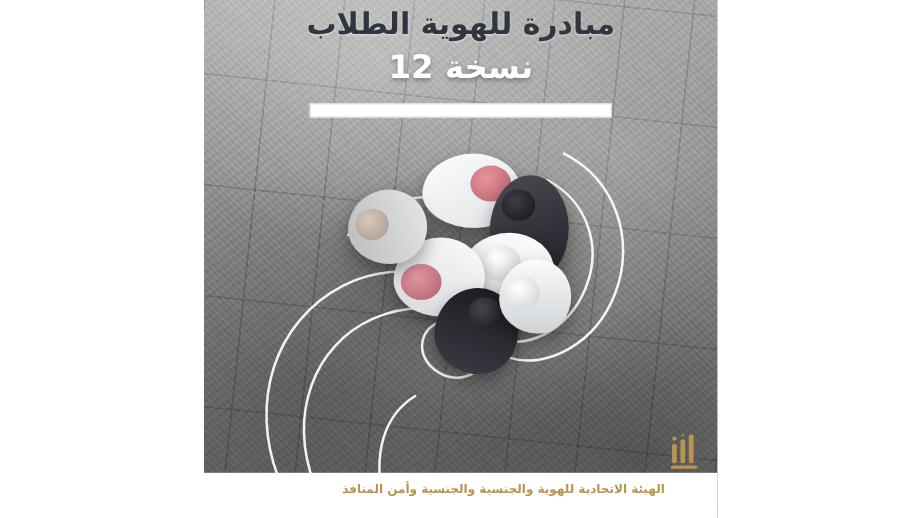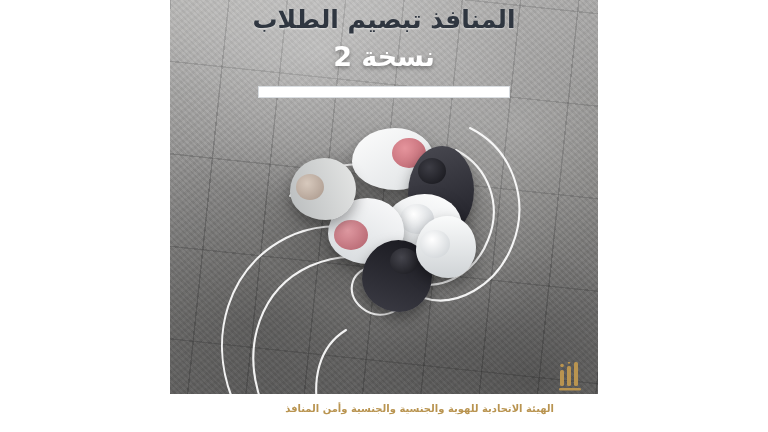--- a/index.html
+++ b/index.html
@@ -218,22 +218,22 @@
       </div>
 
       <div class="person" style="left:150px; top:88px;">
         <div class="body" style="left:0; top:0; width:60px; height:62px; background:linear-gradient(180deg,#fafbfb,#cfd3d6);"></div>
         <div class="head" style="left:4px; top:14px; width:30px; height:28px; background:radial-gradient(circle at 40% 34%, #ffffff, #c9ced2);"></div>
       </div>
 
     </div>
 
     <div class="title-wrap">
-      <div class="title-main">المنافذ تبصيم الطلاب</div>
-      <div class="title-sub">نسخة 2</div>
+      <div class="title-main">مبادرة للهوية الطلاب</div>
+      <div class="title-sub">نسخة 12</div>
       <div class="title-rule"></div>
     </div>
 
     <svg class="logo" viewBox="0 0 26 30">
       <g fill="#b99450">
         <rect x="2" y="8" width="4" height="16" rx="1.6"></rect>
         <rect x="9" y="4" width="4" height="20" rx="1.6"></rect>
         <rect x="16" y="0" width="4" height="24" rx="1.6"></rect>
         <circle cx="4" cy="3.5" r="1.8"></circle>
         <circle cx="11" cy="0.5" r="1.2"></circle>

